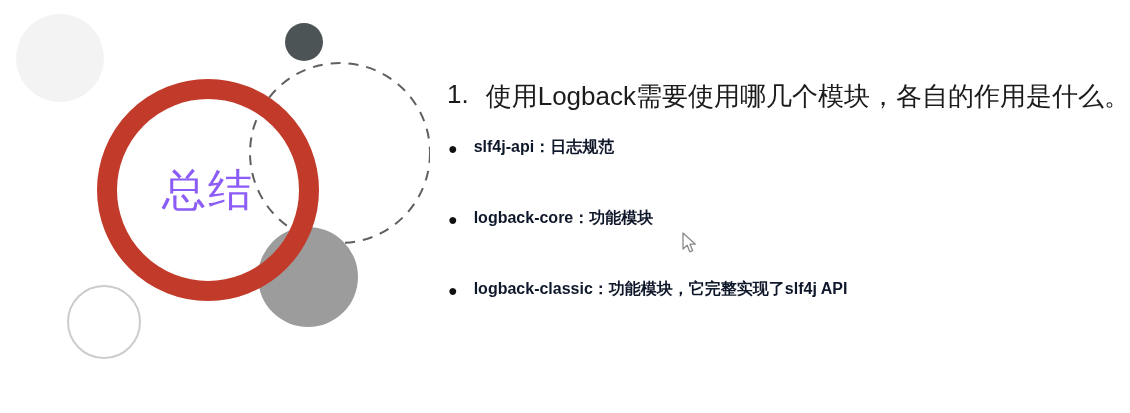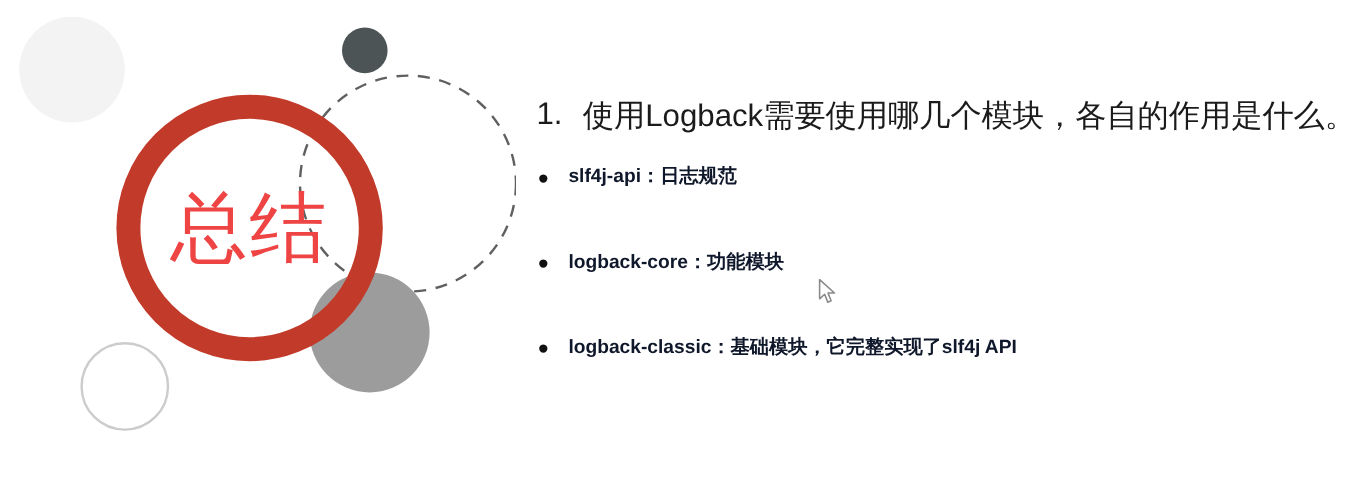--- a/index.html
+++ b/index.html
@@ -22,23 +22,23 @@
 
   .badge-label {
     position: absolute;
     left: 97px;
     top: 79px;
     width: 222px;
     height: 222px;
     display: flex;
     align-items: center;
     justify-content: center;
-    font-size: 64px;
+    font-size: 44px;
     font-weight: 500;
-    color: #ef4444;
+    color: #8b5cf6;
     letter-spacing: 2px;
     pointer-events: none;
   }
 
   .question {
     position: absolute;
     left: 447px;
     top: 79px;
     display: flex;
     gap: 17px;
@@ -111,20 +111,20 @@
     <span class="bullet-text">slf4j-api：日志规范</span>
   </div>
 
   <div class="bullet-row r1">
     <span class="bullet-marker">●</span>
     <span class="bullet-text">logback-core：功能模块</span>
   </div>
 
   <div class="bullet-row r2">
     <span class="bullet-marker">●</span>
-    <span class="bullet-text">logback-classic：基础模块，它完整实现了slf4j API</span>
+    <span class="bullet-text">logback-classic：功能模块，它完整实现了slf4j API</span>
   </div>
 
   <svg class="cursor" width="18" height="23" viewBox="0 0 18 23">
     <path d="M2,1 L2,17 L6.2,13.2 L8.8,19.8 L11.6,18.6 L9,12.2 L14.4,12.2 Z" fill="#ffffff" stroke="#8a8a8a" stroke-width="1.3" stroke-linejoin="round"></path>
   </svg>
 
 </div>
 
 </body></html>

